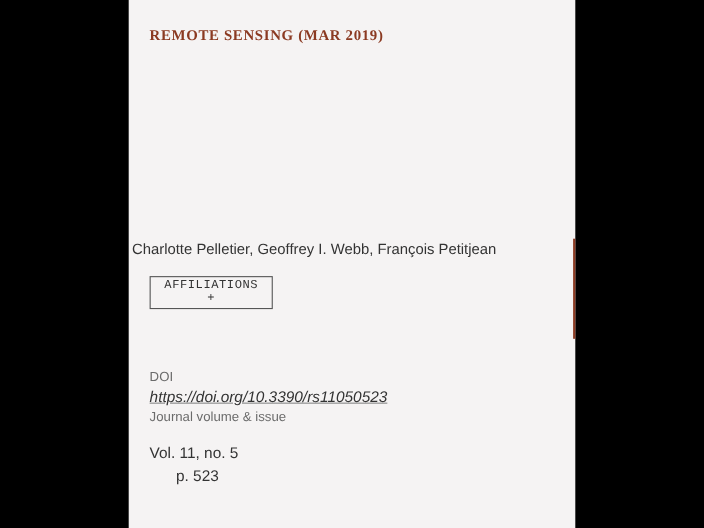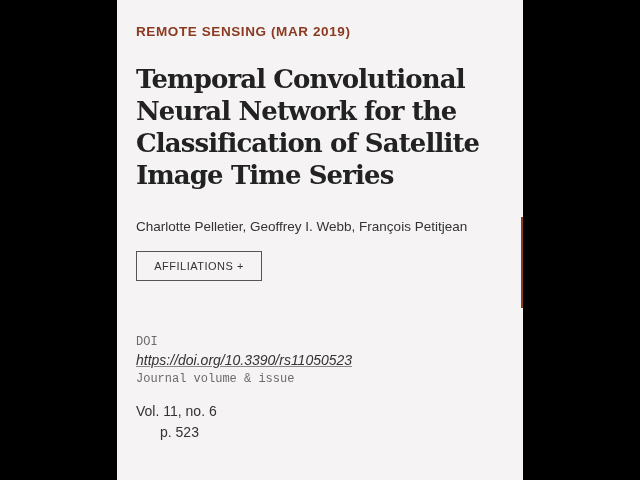--- a/index.html
+++ b/index.html
@@ -21,21 +21,21 @@
     left: 117px;
     top: 0;
     width: 406px;
     height: 480px;
     background: #f5f3f3;
   }
   .journal {
     position: absolute;
     left: 19px;
     top: 24px;
-    font-family: Liberation Sans, sans-serif;
+    font-family: Liberation Serif, serif;
     font-size: 13.5px;
     font-weight: bold;
     letter-spacing: 0.6px;
     color: #8b3a22;
     white-space: nowrap;
   }
   .title {
     position: absolute;
     left: 19px;
     top: 63px;
@@ -43,58 +43,58 @@
     margin: 0;
     font-family: "DejaVu Serif", serif;
     font-weight: bold;
     font-size: 26px;
     line-height: 32px;
     letter-spacing: -0.9px;
     color: #222222;
   }
   .authors {
     position: absolute;
-    left: 19px;
+    left: 3px;
     top: 219px;
     font-family: "Liberation Sans", sans-serif;
     font-size: 13.5px;
     color: #333333;
     white-space: nowrap;
   }
   .affil-btn {
     position: absolute;
     left: 19px;
     top: 251px;
-    width: 126px;
+    width: 112px;
     height: 30px;
     border: 1px solid #555555;
     background: #f5f3f3;
     box-sizing: border-box;
-    font-family: Liberation Sans, sans-serif;
+    font-family: Liberation Mono, monospace;
     font-size: 11px;
     letter-spacing: 0.5px;
     color: #333333;
     display: flex;
     align-items: center;
     justify-content: center;
     padding: 12px;
     cursor: pointer;
   }
   .accent-line {
     position: absolute;
     left: 404px;
     top: 217px;
     width: 2px;
     height: 91px;
     background: #8b3a22;
   }
   .meta-label {
     position: absolute;
     left: 19px;
-    font-family: Liberation Mono, monospace;
+    font-family: Liberation Sans, sans-serif;
     font-size: 12px;
     color: #6b6b6b;
     white-space: nowrap;
   }
   .meta-value {
     position: absolute;
     left: 19px;
     font-family: "Liberation Sans", sans-serif;
     font-size: 14px;
     color: #333333;
@@ -105,27 +105,26 @@
     text-decoration: underline;
     text-decoration-color: #888888;
   }
 </style>
 </head>
 <body>
 
 <div class="frame">
   <div class="panel">
     <div class="journal">REMOTE SENSING (MAR 2019)</div>
-    <h1 class="title">Temporal Convolutional Neural Network for the Classification of Satellite Image Time Series</h1>
     <div class="authors">Charlotte Pelletier, Geoffrey I. Webb, François Petitjean</div>
     <button class="affil-btn">AFFILIATIONS +</button>
     <div class="accent-line"></div>
 
     <div class="meta-label" style="top:335px;">DOI</div>
     <div class="meta-value" style="top:352px;font-style:italic;">
       <a class="doi-link">https://doi.org/10.3390/rs11050523</a>
     </div>
 
     <div class="meta-label" style="top:372px;">Journal volume &amp; issue</div>
-    <div class="meta-value" style="top:403px;">Vol. 11, no. 6</div>
+    <div class="meta-value" style="top:403px;">Vol. 11, no. 5</div>
     <div class="meta-value" style="top:424px;margin-left:24px;">p. 523</div>
   </div>
 </div>
 
 </body></html>

